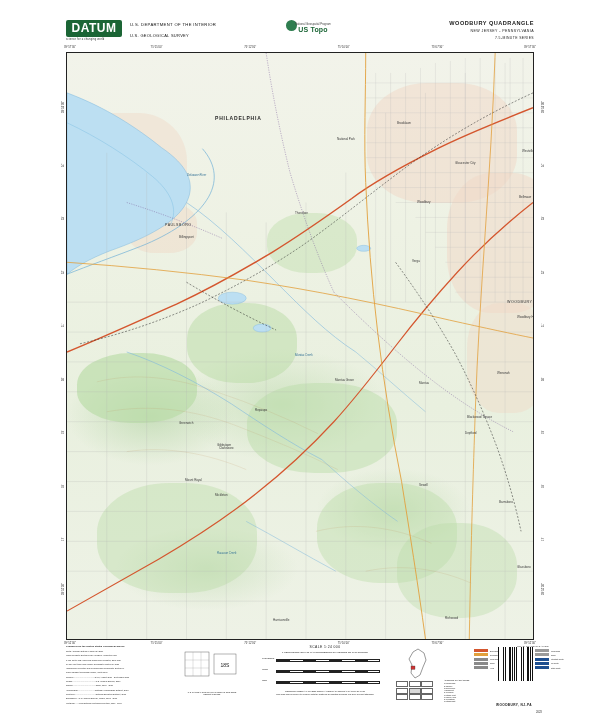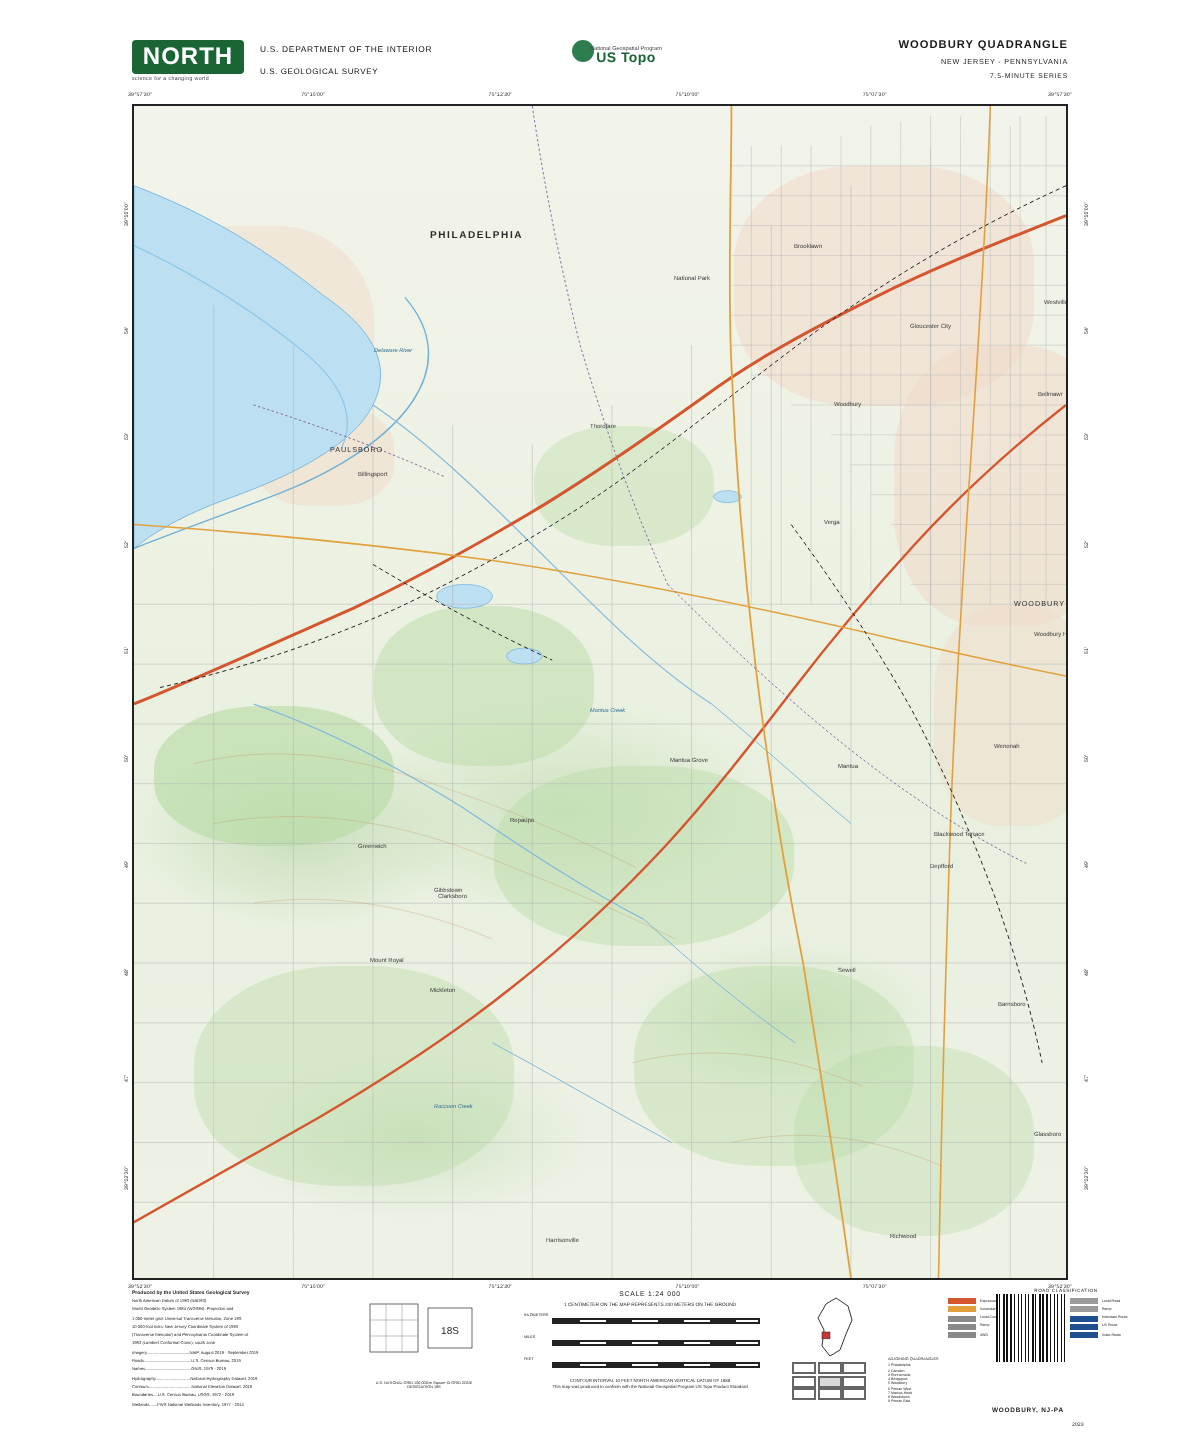--- a/index.html
+++ b/index.html
@@ -85,21 +85,21 @@
 
   .footer-name{position:absolute;left:430px;top:58px;font-size:3.2px;font-weight:bold;letter-spacing:.4px;}
   .footer-year{position:absolute;left:470px;top:66px;font-size:2.6px;}
 </style>
 </head>
 <body>
 
 <div class="sheet">
 
   <div class="header">
-    <div class="usgs-logo">NORTH</div>
+    <div class="usgs-logo">DATUM</div>
     <div class="usgs-sub">science for a changing world</div>
     <div class="dept">U.S. DEPARTMENT OF THE INTERIOR</div>
     <div class="survey">U.S. GEOLOGICAL SURVEY</div>
 
     <div class="ustopo-mark"></div>
     <div class="ustopo">
       <span class="sm">National Geospatial Program</span>
       <span class="big">US Topo</span>
     </div>
 

